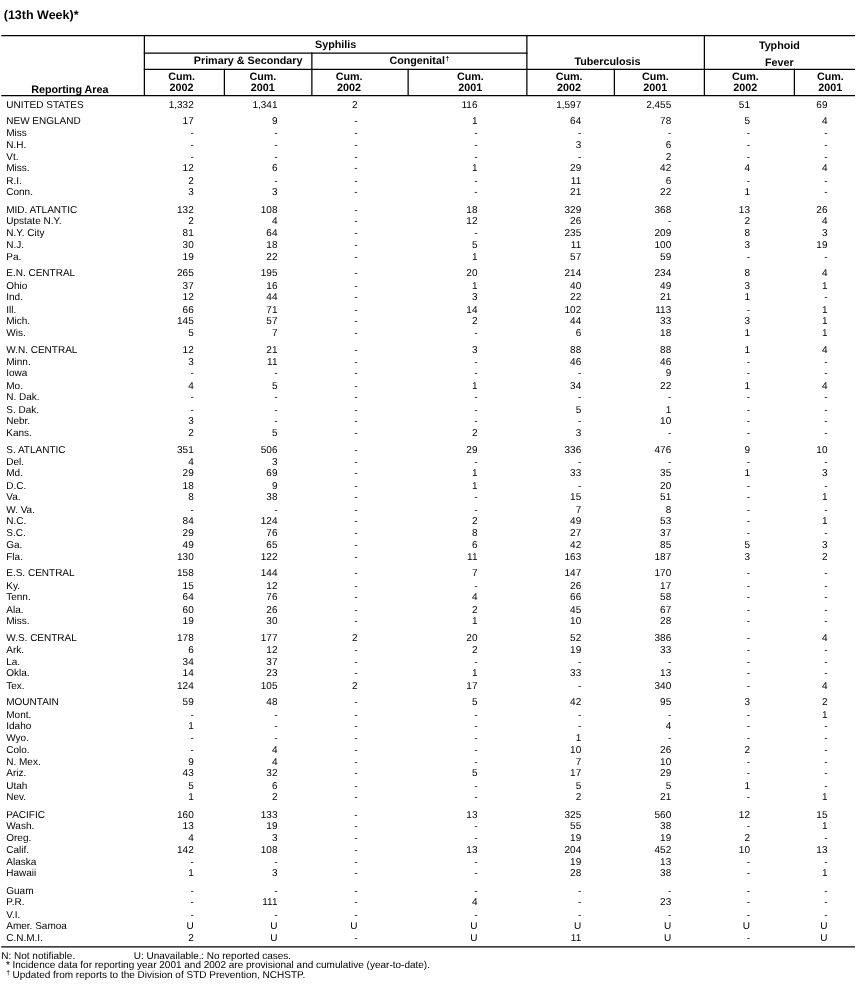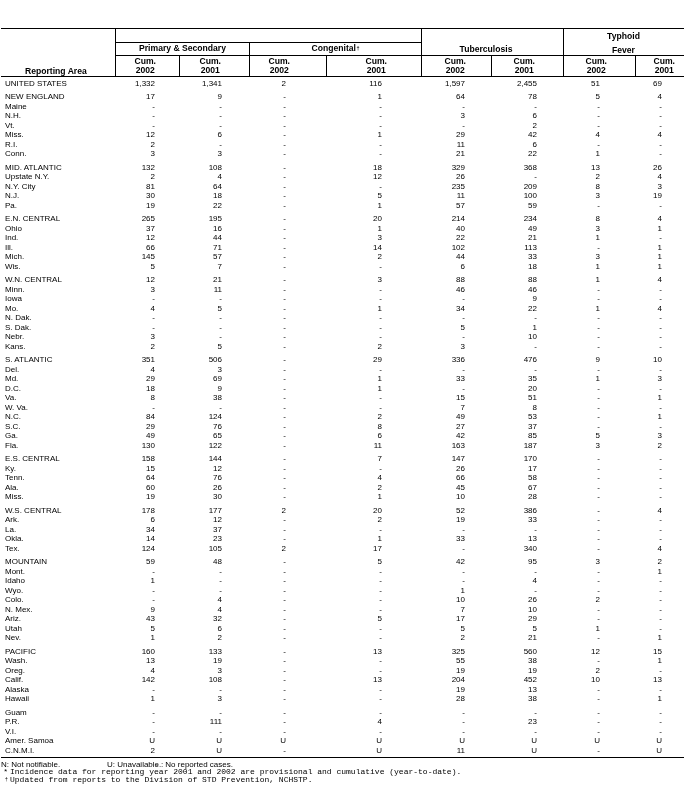--- a/index.html
+++ b/index.html
@@ -39,47 +39,49 @@
   .c4 { width:70px; padding-right:26px; }
   .c5 { width:72px; padding-right:26px; }
   .c6 { width:72px; padding-right:35px; }
   .c7 { width:49px; padding-right:22px; }
 
   .rule { height:1px; background:#000; margin-top:1.5px; }
   .foot { margin-top:3.5px; font-size:8px; line-height:7.4px; white-space:nowrap; }
   .foot .legend span { display:inline-block; }
   .foot .lg0 { width:106px; }
   .foot .lg1 { width:49px; }
-  .foot .note { display:block;font-family:Liberation Mono, monospace; }
+  .foot .note { display:block; }
   .foot .mark-star { display:inline-block; width:7px; text-align:right; margin-right:2px; }
   .foot .mark-dag { display:inline-block; width:7px; text-align:right; margin-right:2px; font-size:5.5px; vertical-align:top; }
 </style>
 </head>
 <body>
 
 <div class="title">
+  <span>(13th Week)*</span>
 </div>
 
 <div class="hdr">
 
   <div class="hline" style="left:0;top:0;width:683px;"></div>
   <div class="hline" style="left:114px;top:14px;width:307px;"></div>
   <div class="hline" style="left:114px;top:27px;width:569px;"></div>
   <div class="hline" style="left:0;top:48px;width:683px;"></div>
 
   <div class="vline" style="left:114px;top:0;height:48px;"></div>
   <div class="vline" style="left:420px;top:0;height:48px;"></div>
   <div class="vline" style="left:562px;top:0;height:48px;"></div>
   <div class="vline" style="left:248px;top:14px;height:34px;"></div>
   <div class="vline" style="left:178px;top:27px;height:21px;"></div>
   <div class="vline" style="left:325px;top:27px;height:21px;"></div>
   <div class="vline" style="left:490px;top:27px;height:21px;"></div>
   <div class="vline" style="left:634px;top:27px;height:21px;"></div>
 
-  <div class="htext center" style="left:114px;width:135px;top:16px;">Primary &amp; Secondary</div>
+  <div class="htext center" style="left:114px;width:307px;top:2.5px;">Syphilis</div>
+  <div class="htext center" style="left:114px;width:135px;top:16px;padding-left:16px;">Primary &amp; Secondary</div>
   <div class="htext center" style="left:248px;width:173px;top:16px;">
     <span>Congenital</span><span class="dagger">†</span>
   </div>
   <div class="htext center" style="left:420px;width:130px;top:16.5px;">Tuberculosis</div>
   <div class="htext center" style="left:562px;width:121px;top:3.5px;">Typhoid</div>
   <div class="htext center" style="left:562px;width:121px;top:17.5px;">Fever</div>
   <div class="htext" style="left:4px;top:38.5px;margin-left:20px;">Reporting Area</div>
 
   <div class="cumcell" style="left:114px;width:64px;padding-right:23px;">
     <span class="blk"><span>Cum.</span><span>2002</span></span>
@@ -125,21 +127,21 @@
         <div class="cell c0">17</div>
         <div class="cell c1">9</div>
         <div class="cell c2">-</div>
         <div class="cell c3">1</div>
         <div class="cell c4">64</div>
         <div class="cell c5">78</div>
         <div class="cell c6">5</div>
         <div class="cell c7">4</div>
       </div>
       <div class="row">
-        <div class="cell c-area">Maine</div>
+        <div class="cell c-area">Miss</div>
         <div class="cell c0">-</div>
         <div class="cell c1">-</div>
         <div class="cell c2">-</div>
         <div class="cell c3">-</div>
         <div class="cell c4">-</div>
         <div class="cell c5">-</div>
         <div class="cell c6">-</div>
         <div class="cell c7">-</div>
       </div>
       <div class="row">

